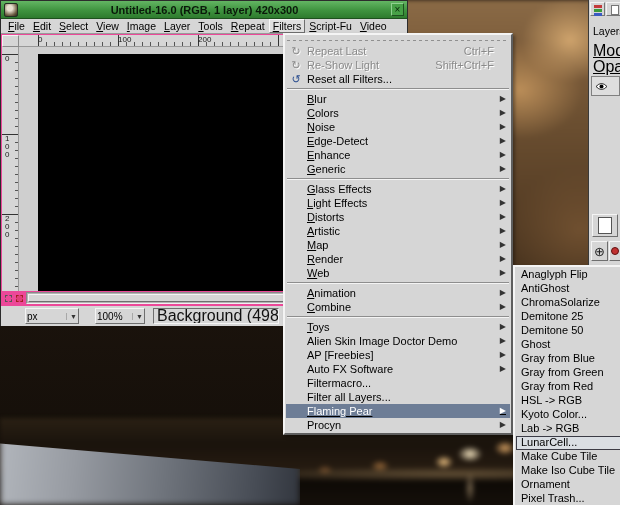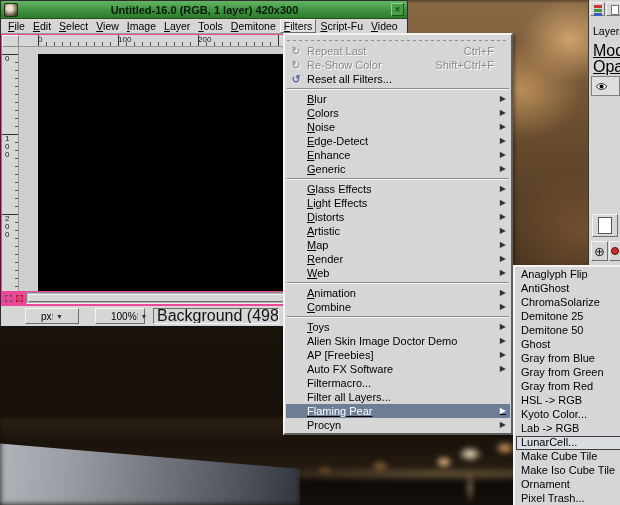--- a/index.html
+++ b/index.html
@@ -72,21 +72,21 @@
           border:1px solid;border-color:#f4f4f4 #6e6e6e #6e6e6e #f4f4f4;box-sizing:border-box;}
   .qmask{position:absolute;top:291px;width:11px;height:12px;display:flex;align-items:center;justify-content:center;}
   .qm-in{width:5px;height:5px;border:1px dashed #555;}
   .qm-in.red{border-color:#a02020;background:rgba(190,30,30,.25);}
   .hscroll{position:absolute;left:25px;top:291px;width:367px;height:12px;background:#b4b4b4;
            border:1px solid;border-color:#8a8a8a #f0f0f0 #f0f0f0 #8a8a8a;box-sizing:border-box;}
   .hthumb{position:absolute;left:1px;top:1px;width:320px;height:8px;background:#d6d6d6;
           border:1px solid;border-color:#f4f4f4 #6e6e6e #6e6e6e #f4f4f4;box-sizing:border-box;}
   .statusbar{position:absolute;left:0;top:305px;width:406px;height:20px;background:#d6d6d6;}
   .combo{position:absolute;top:2px;height:16px;display:flex;align-items:center;font-size:10px;color:#000;
-         padding:0 15px;background:#d6d6d6;border:1px solid;border-color:#f4f4f4 #6e6e6e #6e6e6e #f4f4f4;box-sizing:border-box;}
+         padding:0 1px;background:#d6d6d6;border:1px solid;border-color:#f4f4f4 #6e6e6e #6e6e6e #f4f4f4;box-sizing:border-box;}
   .combo .carr{margin-left:auto;font-size:7px;color:#333;border-left:1px solid #a8a8a8;padding-left:3px;}
   .combo.unit{left:24px;width:54px;}
   .combo.zoom{left:94px;width:50px;}
   .statusmsg{position:absolute;left:152px;top:2px;width:126px;height:16px;font-size:16px;color:#111;
              line-height:14px;padding-left:3px;white-space:nowrap;overflow:hidden;
              border:1px solid;border-color:#6e6e6e #f4f4f4 #f4f4f4 #6e6e6e;box-sizing:border-box;}
 
   
   .menu{position:absolute;background:#d6d6d6;padding:1px;box-sizing:border-box;
         border:2px solid;border-color:#f4f4f4 #5e5e5e #5e5e5e #f4f4f4;box-shadow:2px 2px 3px rgba(0,0,0,.35);}
@@ -146,21 +146,21 @@
       <div class="wclose">×</div>
     </div>
     <div class="menubar">
       <span class="mb">File</span>
       <span class="mb">Edit</span>
       <span class="mb">Select</span>
       <span class="mb">View</span>
       <span class="mb">Image</span>
       <span class="mb">Layer</span>
       <span class="mb">Tools</span>
-      <span class="mb">Demitone</span>
+      <span class="mb">Repeat</span>
       <span class="mb act">Filters</span>
       <span class="mb">Script-Fu</span>
       <span class="mb">Video</span>
     </div>
     <div class="corner"></div>
     <div class="hruler">
       <span class="hl" style="left:19px">0</span>
       <span class="hl" style="left:99px">100</span>
       <span class="hl" style="left:179px">200</span>
     </div>
@@ -201,21 +201,21 @@
 
   <div class="menu filters">
     <div class="tearoff"></div>
     <div class="mi dis">
         <span class="micon">↻</span>
         <span class="lbl">Repeat Last</span>
         <span class="sc">Ctrl+F</span>
       </div>
     <div class="mi dis">
         <span class="micon">↻</span>
-        <span class="lbl">Re-Show Color</span>
+        <span class="lbl">Re-Show Light</span>
         <span class="sc">Shift+Ctrl+F</span>
       </div>
     <div class="mi">
         <span class="micon">↺</span>
         <span class="lbl">Reset all Filters...</span>
       </div>
     <div class="sep"></div>
     <div class="mi accel">
         <span class="lbl">Blur</span>
         <span class="arr">▶</span>

